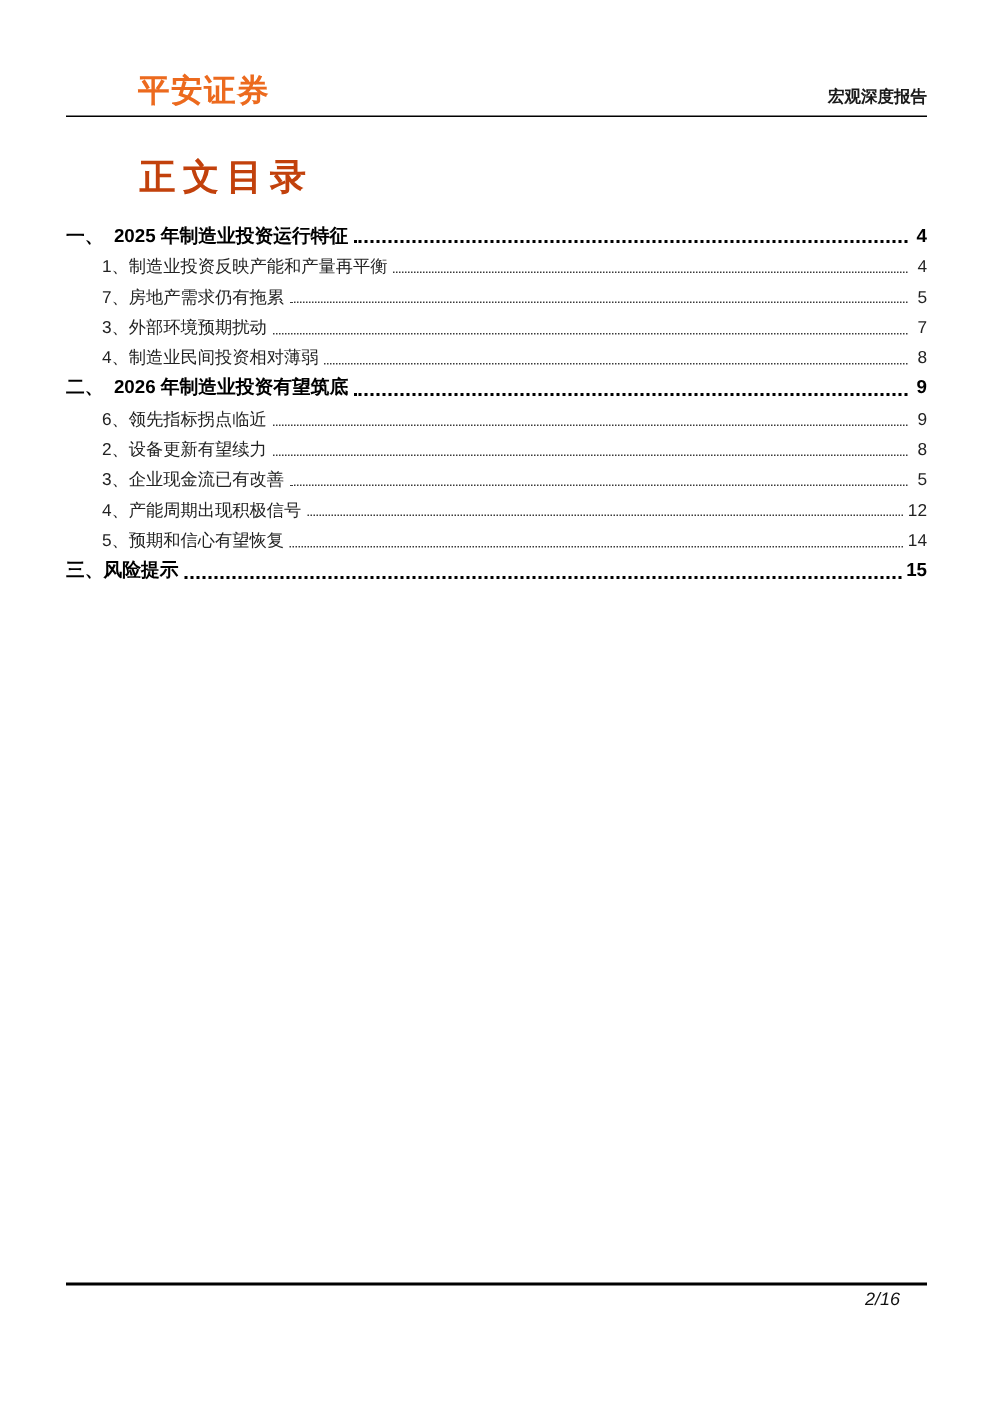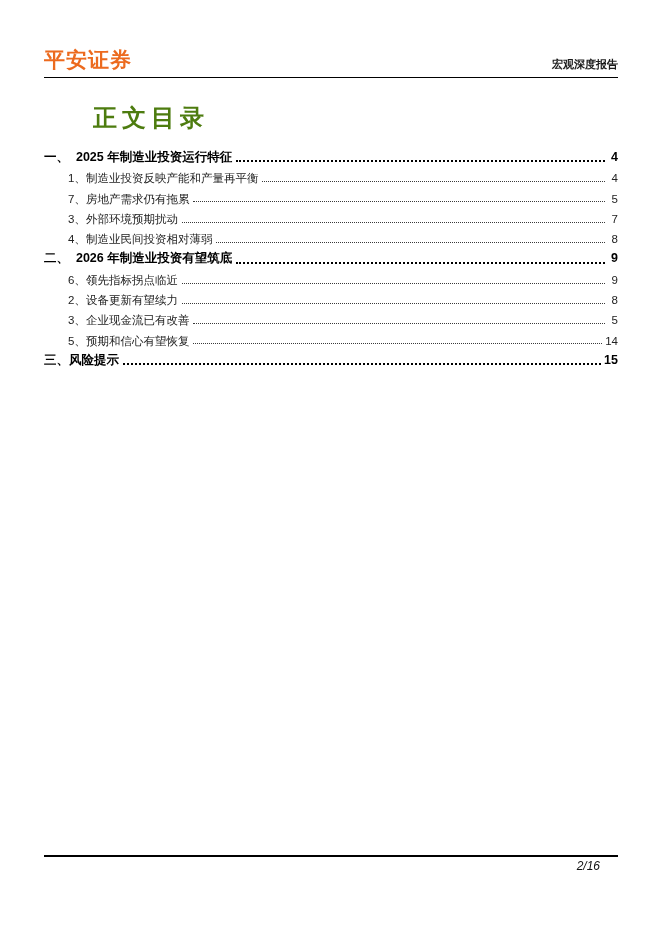--- a/index.html
+++ b/index.html
@@ -10,32 +10,33 @@
     background:#ffffff; overflow:hidden; color:#111;
   }
   
   .header {
     position:absolute; left:44px; right:44px; top:46px;
     display:flex; justify-content:space-between; align-items:flex-end;
   }
   .logo {
     font-size:21px; font-weight:bold; letter-spacing:1px;
     color:#ec6a1e;
+    margin-left:48px;
   }
   .doc-type {
     font-size:11px; font-weight:bold; color:#1a1a1a; padding-bottom:2px;
   }
   .header-rule {
     position:absolute; left:44px; right:44px; top:77px;
     border-top:1.6px solid #000;
   }
   
   .page-title {
     position:absolute; left:93px; top:102px;
-    font-size:24px; font-weight:bold; letter-spacing:5px; color:#4d7c0f;
+    font-size:24px; font-weight:bold; letter-spacing:5px; color:#c2410c;
   }
   
   .toc {
     position:absolute; left:44px; right:44px; top:145px;
   }
   .toc-row {
     display:flex; align-items:flex-end; height:20.3px; cursor:pointer;
   }
   .toc-row .toc-text { white-space:pre; line-height:1.25; }
   .toc-row .leader {
@@ -113,20 +114,25 @@
       <span class="toc-text">2、设备更新有望续力</span>
       <span class="leader"></span>
       <span class="toc-page">8</span>
     </div>
     <div class="toc-row lvl2">
       <span class="toc-text">3、企业现金流已有改善</span>
       <span class="leader"></span>
       <span class="toc-page">5</span>
     </div>
     <div class="toc-row lvl2">
+      <span class="toc-text">4、产能周期出现积极信号</span>
+      <span class="leader"></span>
+      <span class="toc-page">12</span>
+    </div>
+    <div class="toc-row lvl2">
       <span class="toc-text">5、预期和信心有望恢复</span>
       <span class="leader"></span>
       <span class="toc-page">14</span>
     </div>
     <div class="toc-row lvl1">
       <span class="toc-text">三、风险提示</span>
       <span class="leader"></span>
       <span class="toc-page">15</span>
     </div>
   </div>

